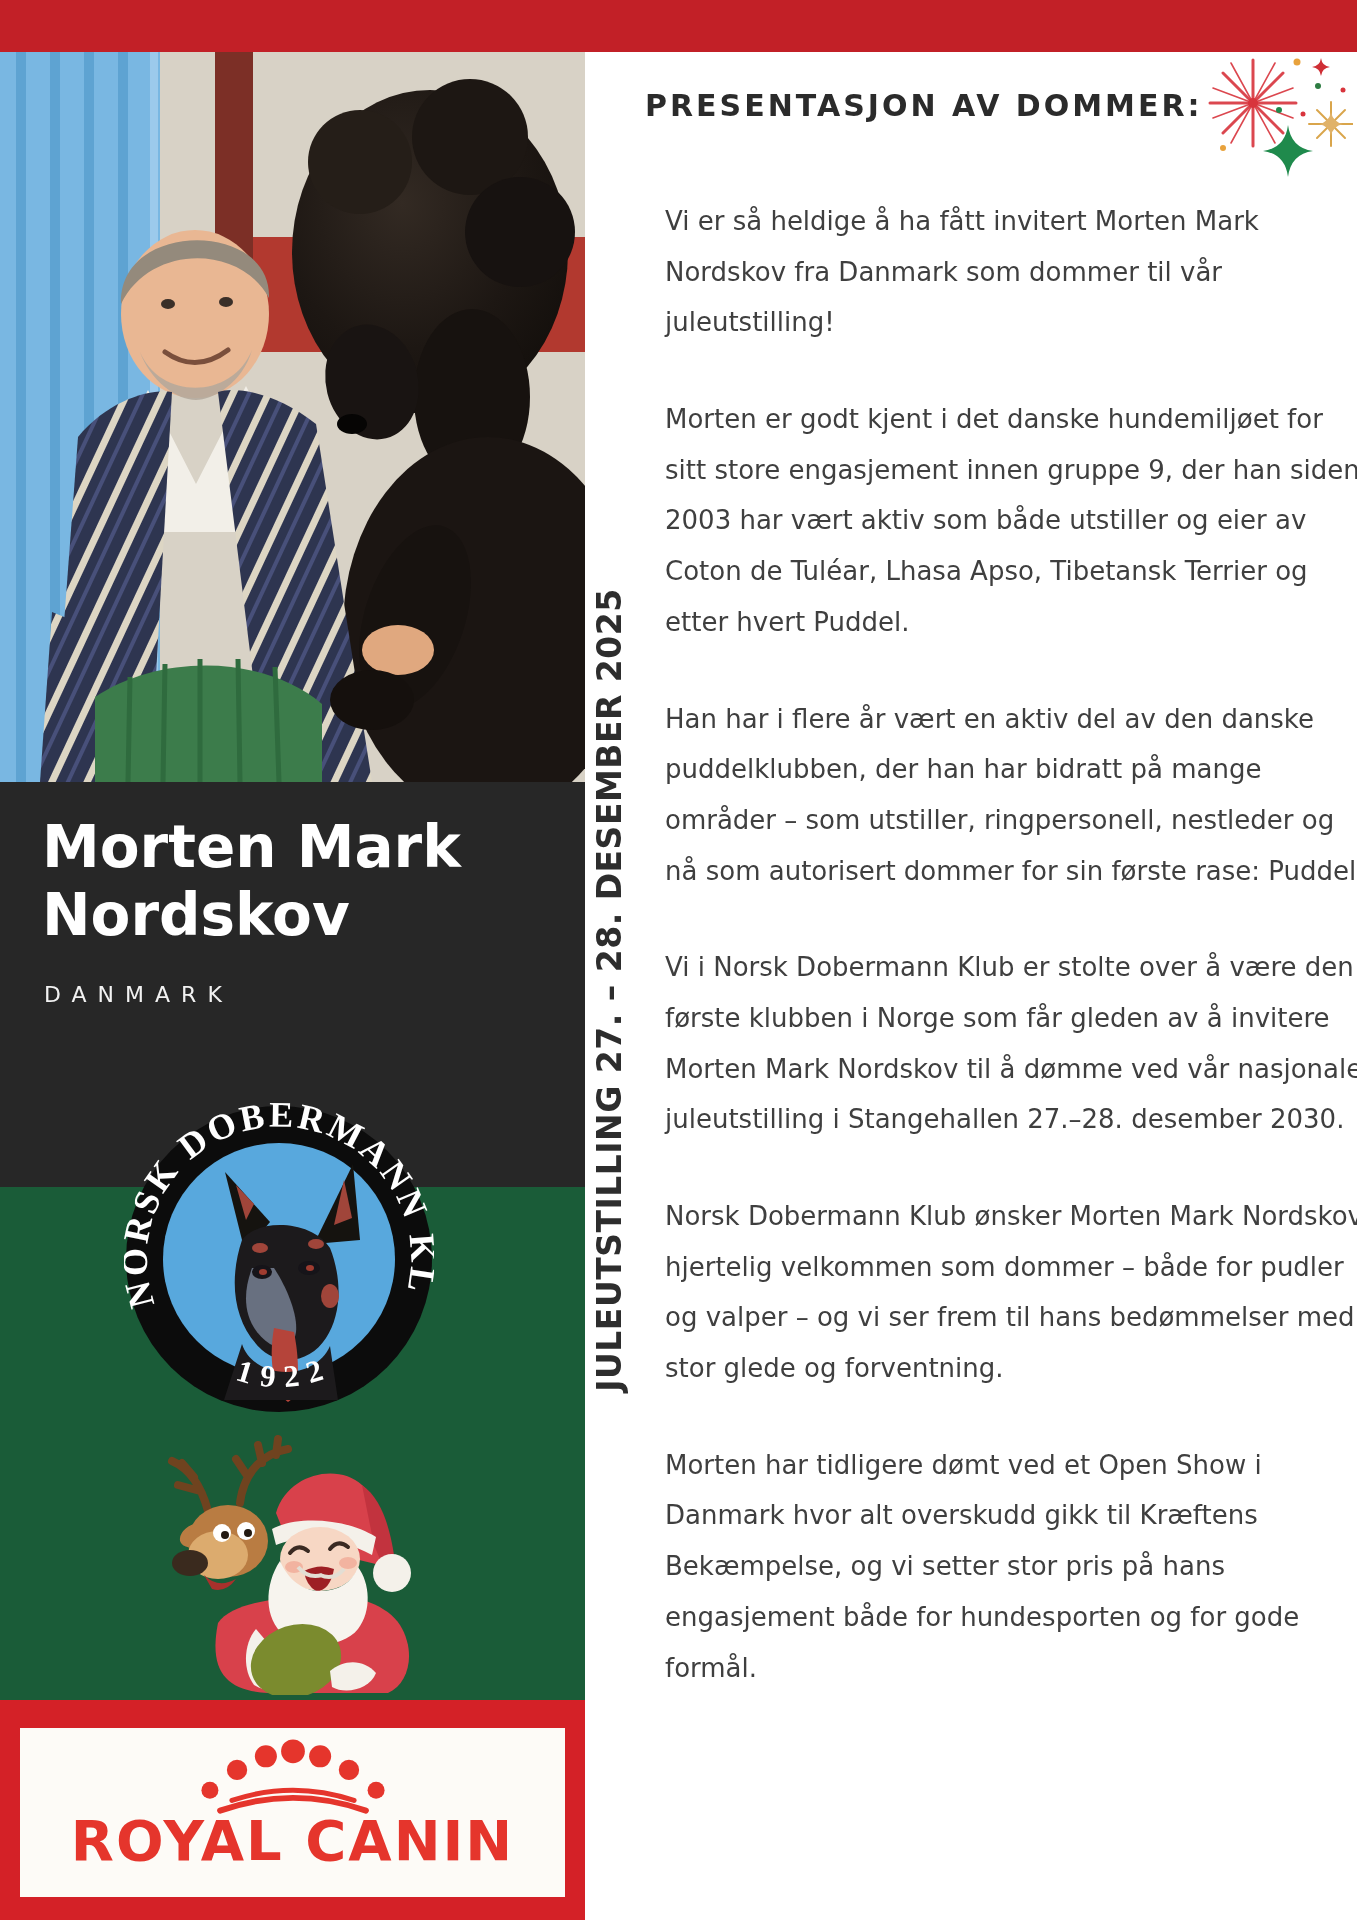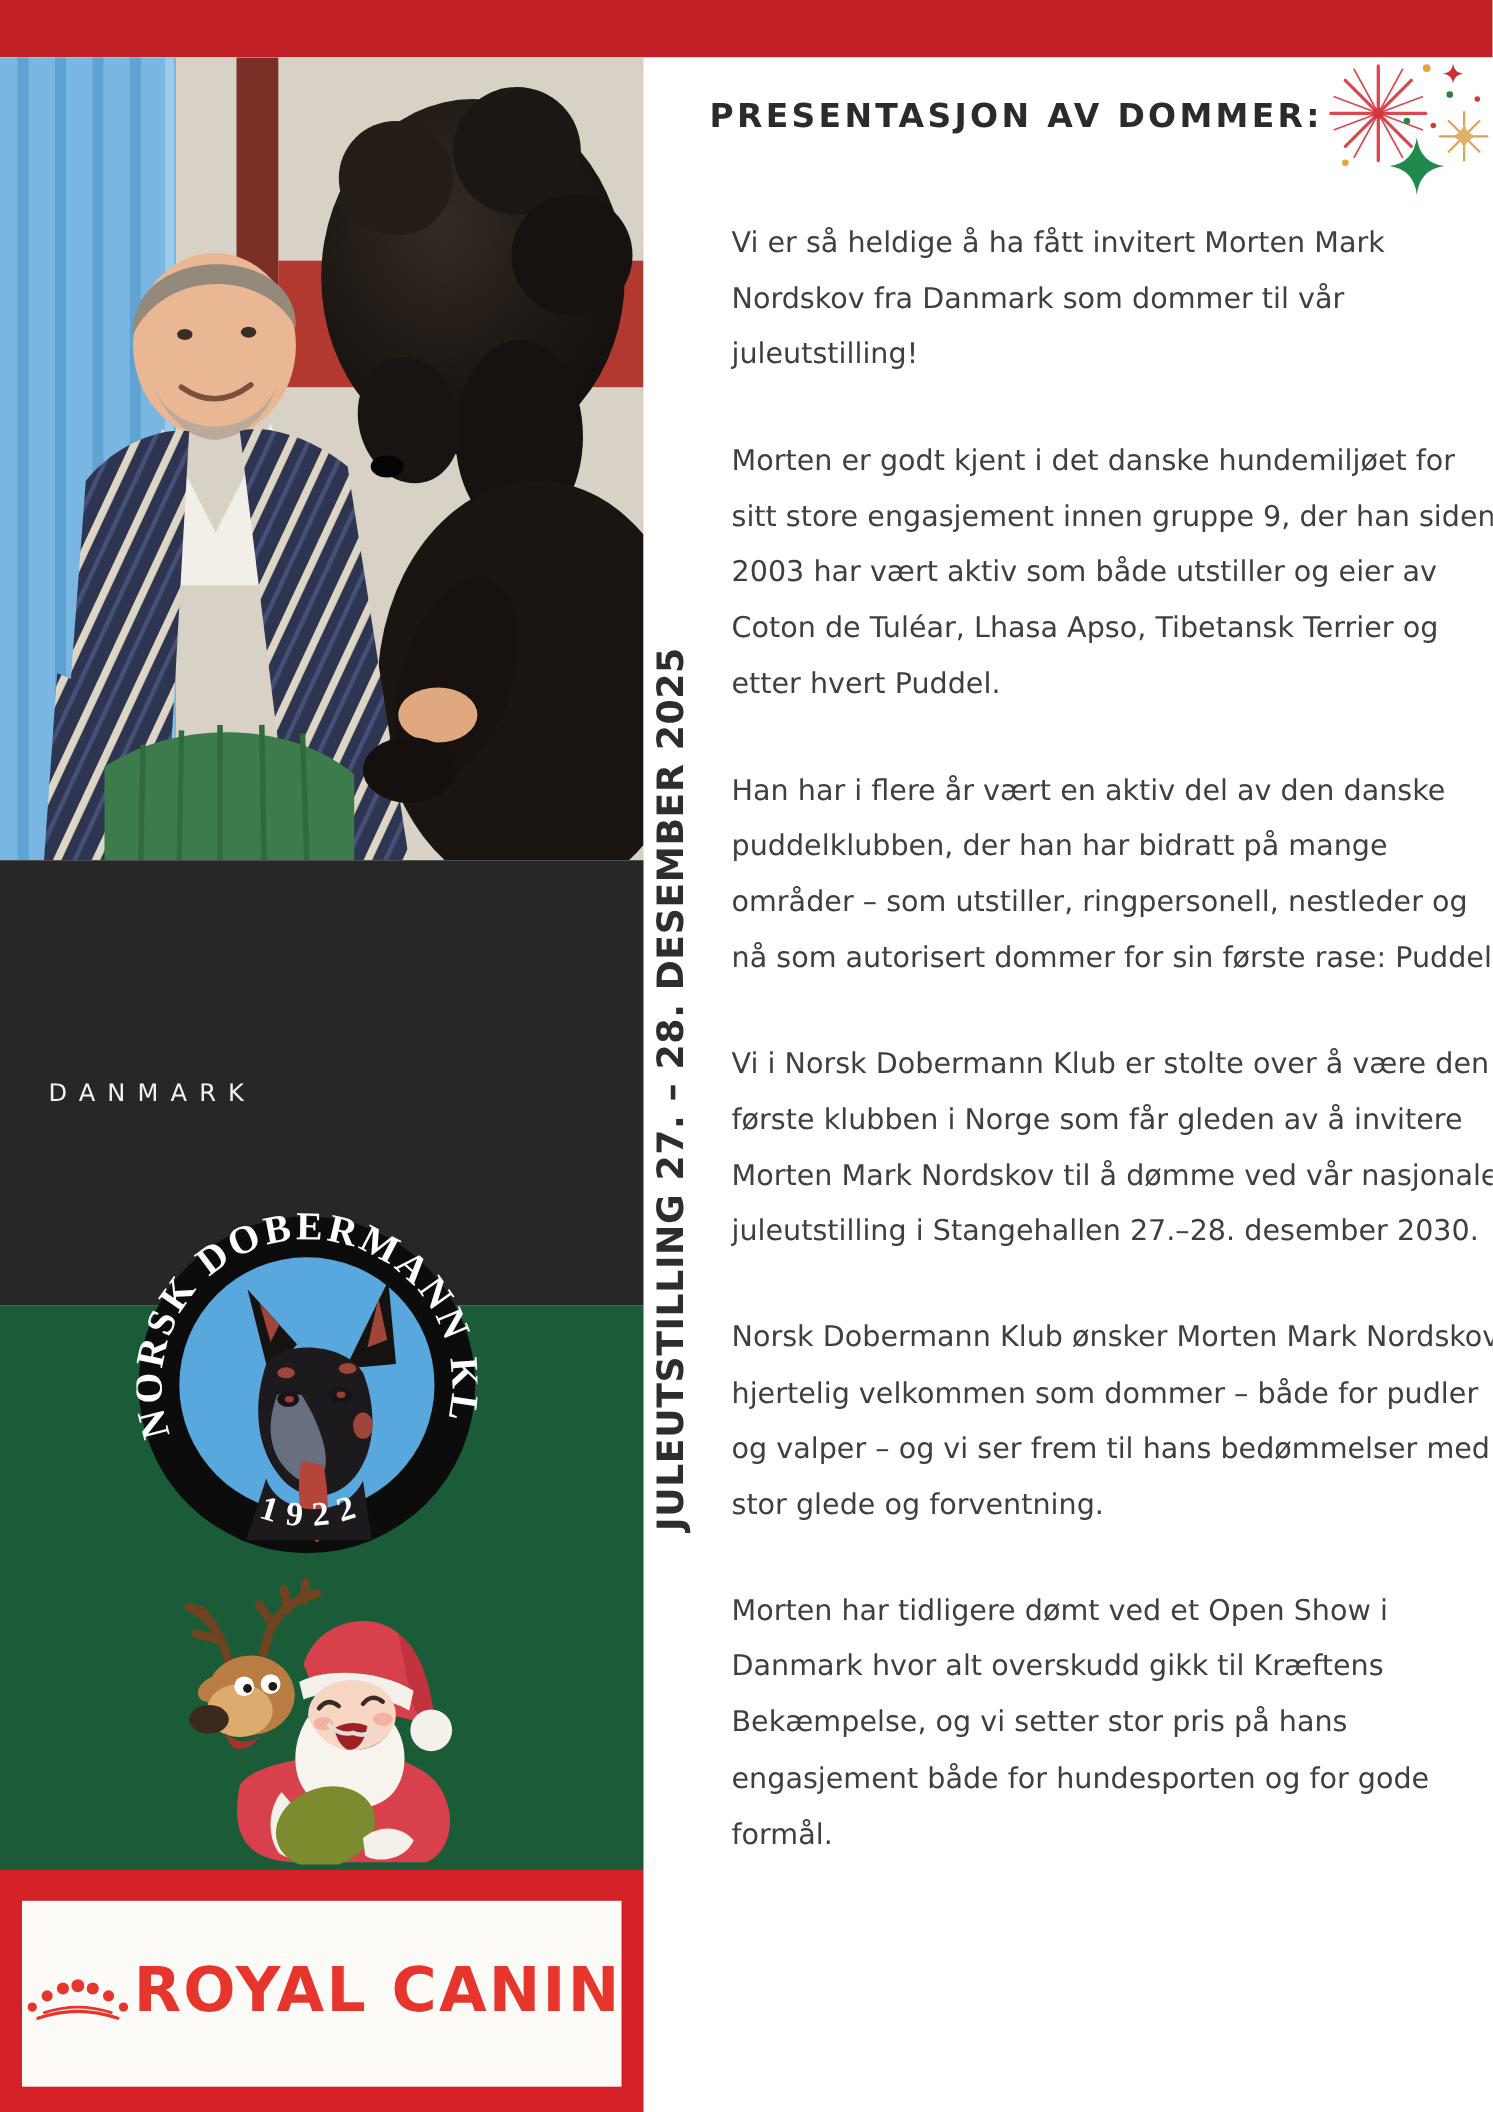--- a/index.html
+++ b/index.html
@@ -13,21 +13,21 @@
   .left-col{position:absolute;left:0;top:52px;width:585px;height:1868px;}
   .photo-wrap{position:relative;width:585px;height:730px;overflow:hidden;background:#d8d2c6;}
   .dark-panel{position:relative;width:585px;height:405px;background:#272727;color:#ffffff;}
   .judge-name{position:absolute;left:42px;top:32px;font-size:58px;font-weight:bold;line-height:1.17;letter-spacing:0px;}
   .judge-country{position:absolute;left:44px;top:200px;font-size:22px;letter-spacing:11px;color:#f2f2f2;}
   .green-panel{position:relative;width:585px;height:513px;background:#1a5c38;}
   .club-logo{position:absolute;left:124px;top:-87px;width:310px;height:318px;}
   .santa{position:absolute;left:148px;top:246px;width:295px;height:262px;}
   .red-panel{position:relative;width:585px;height:220px;background:#d42127;}
   .rc-box{position:absolute;left:20px;top:28px;width:545px;height:169px;background:#fdfbf7;
-          display:flex;flex-direction:row;align-items:center;justify-content:flex-start;}
+          display:flex;flex-direction:column;align-items:center;justify-content:flex-start;}
   .rc-crown{margin-top:8px;}
   .rc-text{font-size:56px;font-weight:bold;color:#e5352c;letter-spacing:2px;margin-top:-6px;white-space:nowrap;}
   
   .vertical-title{
     position:absolute;left:192px;top:968px;width:840px;height:44px;
     text-align:center;transform:rotate(-90deg);
     font-size:33px;font-weight:bold;color:#2d2d2d;letter-spacing:0.5px;white-space:nowrap;
   }
   
   .right-col{position:absolute;left:645px;top:0;width:712px;height:1788px;}
@@ -98,20 +98,24 @@
 
         <path d="M95,645 C160,602 262,602 322,652 L322,730 L95,730 Z" fill="#3c7c4b"></path>
         <path d="M130,625 L128,730 M165,612 L163,730 M200,607 L200,730 M238,607 L240,730 M275,615 L279,730" stroke="#2f6b3e" stroke-width="5" fill="none"></path>
 
         <ellipse cx="398" cy="598" rx="36" ry="25" fill="#e0a87f"></ellipse>
         <ellipse cx="372" cy="648" rx="42" ry="30" fill="#15100d"></ellipse>
       </svg>
     </div>
 
     <div class="dark-panel">
+      <div class="judge-name">
+        <div>Morten Mark</div>
+        <div>Nordskov</div>
+      </div>
       <div class="judge-country">DANMARK</div>
     </div>
 
     <div class="green-panel">
       <svg class="club-logo" viewBox="0 0 310 318">
         <circle cx="155" cy="159" r="153" fill="#0c0c0c"></circle>
         <circle cx="155" cy="159" r="116" fill="#58a8dd"></circle>
 
         <path d="M121,152 L101,72 L146,122 Z" fill="#15130f"></path>
         <path d="M190,144 L229,64 L236,140 Z" fill="#15130f"></path>

